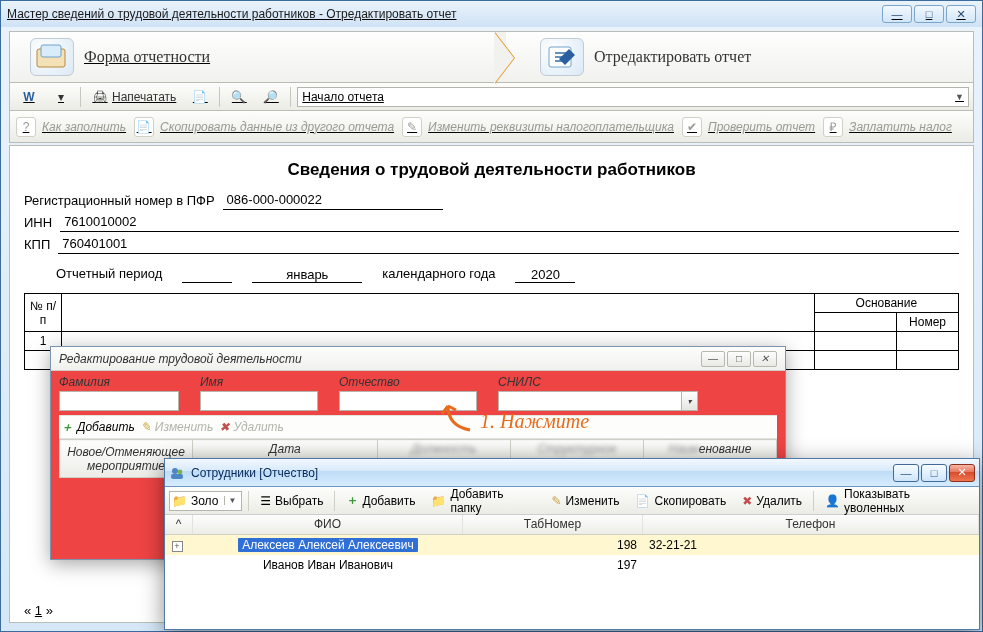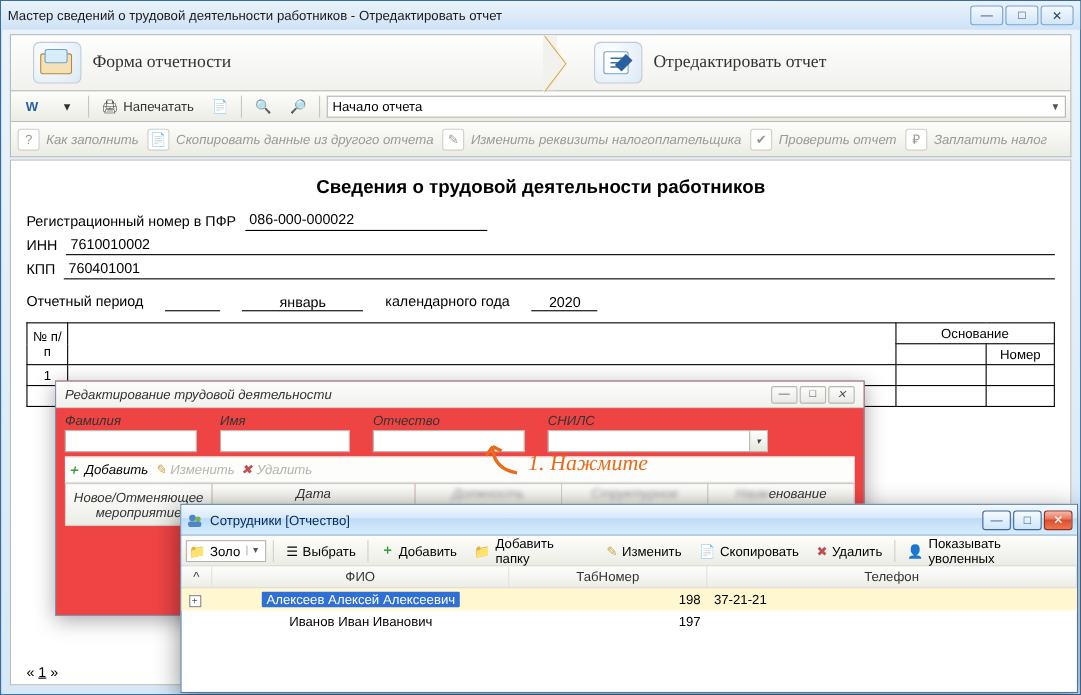--- a/index.html
+++ b/index.html
@@ -12,20 +12,21 @@
     height: 632px;
     overflow: hidden;
     position: relative;
   }
   
   .win-main {
     position: absolute;
     inset: 0;
     background: linear-gradient(#eaf3fb,#d6e8f8);
     border: 1px solid #3b6c9e;
+    text-decoration: underline;
   }
   .titlebar-main {
     height: 26px;
     background: linear-gradient(#eaf3fb,#cfe2f6);
     display: flex;
     align-items: center;
     padding: 0 6px;
     color: #1a1a1a;
     font-size: 12px;
   }
@@ -119,21 +120,21 @@
     overflow:hidden;
   }
   .doc { padding:10px 14px; color:#000; font-size:13px; }
   .doc h2 { text-align:center; font-size:17px; font-weight:bold; margin:4px 0 12px 0;}
   .row { display:flex; align-items:flex-end; gap:8px; margin:4px 0 2px 0;}
   .lbl { white-space:nowrap; padding-bottom:2px; }
   .uline {
     flex:1; border-bottom:1px solid #000; min-height:16px; padding:0 4px 2px 4px;
   }
   .uline.med { flex:none; width:220px;}
-  .period-row { display:flex; align-items:flex-end; gap:20px; margin-top:12px;}
+  .period-row { display:flex; align-items:flex-end; gap:20px; margin-top:12px;margin-left:32px;}
   .period-row .blank { border-bottom:1px solid #000; width:50px; height:16px;}
   .period-row .month { border-bottom:1px solid #000; width:110px; height:16px; text-align:center;}
   .period-row .year { border-bottom:1px solid #000; width:60px; height:16px; text-align:center;}
   .btn-center { text-align:center; margin-top:14px;}
   .std-btn {
     display:inline-block; padding:3px 14px;
     background: linear-gradient(#fdfdfd,#e7e7e4);
     border:1px solid #8a8a82; border-radius:3px; font-size:12px;
   }
   .big-table {
@@ -547,21 +548,21 @@
   <div class="grid2-head">
     <div class="col-exp">^</div>
     <div class="col-fio">ФИО</div>
     <div class="col-tab">ТабНомер</div>
     <div class="col-tel">Телефон</div>
   </div>
   <div class="grid2-row row-sel">
     <div class="col-exp"><span class="tree-plus">+</span></div>
     <div class="col-fio"><span class="cell-sel">Алексеев Алексей Алексеевич</span></div>
     <div class="col-tab">198</div>
-    <div class="col-tel" style="text-align:left">37-21-21</div>
+    <div class="col-tel" style="text-align:left">32-21-21</div>
   </div>
   <div class="grid2-row">
     <div class="col-exp"></div>
     <div class="col-fio">Иванов Иван Иванович</div>
     <div class="col-tab">197</div>
     <div class="col-tel"></div>
   </div>
 </div>
 
 </body></html>

